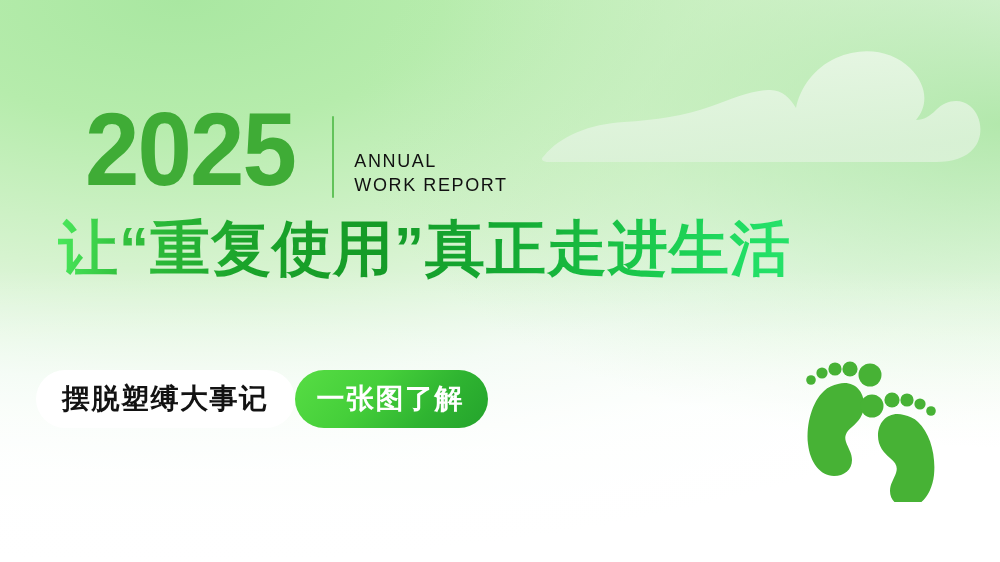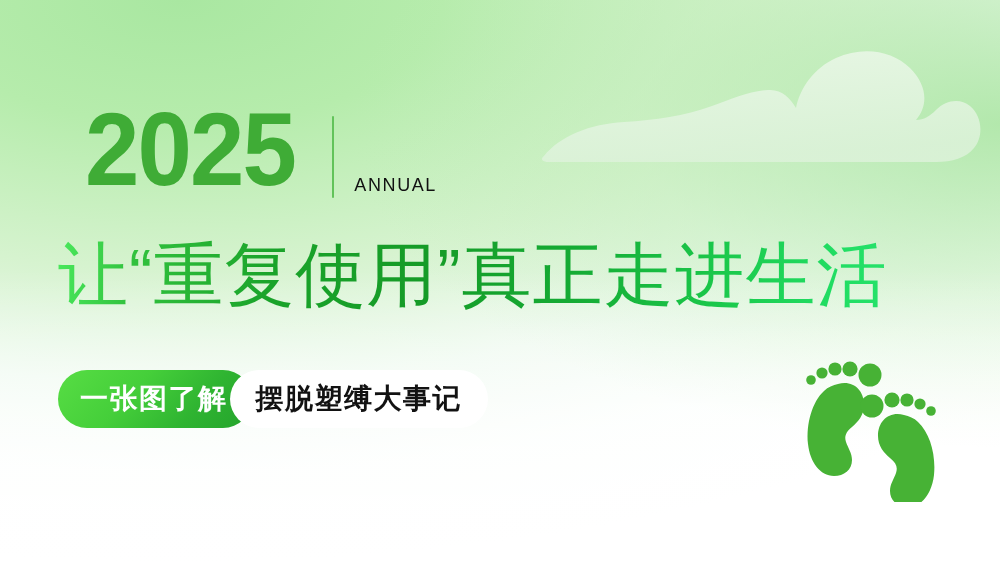--- a/index.html
+++ b/index.html
@@ -84,23 +84,23 @@
     letter-spacing: 1.6px;
     color: #111111;
     line-height: 1.32;
     white-space: nowrap;
   }
 
   
   #headline {
     position: absolute;
     left: 58px;
-    top: 238px;
-    font-size: 70px;
-    font-weight: 400;
+    top: 217px;
+    font-size: 60px;
+    font-weight: 700;
     line-height: 1.08;
     letter-spacing: 1px;
     white-space: nowrap;
     background-image: linear-gradient(95deg,
         #4ae85c 0%,
         #32c23e 9%,
         #1aa32a 26%,
         #159b27 44%,
         #15ab34 62%,
         #1bc94c 80%,
@@ -202,31 +202,32 @@
       Z"></path>
   </svg>
 
   <div id="bg-wash-bottom"></div>
 
   <div id="year-row">
     <div id="year-number">2025</div>
     <div id="year-divider"></div>
     <div id="subtitle-block">
       <div class="subtitle-line">ANNUAL</div>
+      <div class="subtitle-line">WORK REPORT</div>
     </div>
   </div>
 
   <div id="headline">让“重复使用”真正走进生活</div>
 
   <div id="pill-group">
+    <div id="pill-white">
+      <span id="pill-white-label">摆脱塑缚大事记</span>
+    </div>
     <div id="pill-green">
       <span id="pill-green-label">一张图了解</span>
-    </div>
-    <div id="pill-white">
-      <span id="pill-white-label">摆脱塑缚大事记</span>
     </div>
   </div>
 
   <svg id="footprints" viewBox="0 0 160 150" xmlns="http://www.w3.org/2000/svg" aria-hidden="true">
     <g fill="#47b235">
       <path d="M 38 32
                C 53 28, 64 38, 64 53
                C 64 63, 58 70, 52 75
                C 46 80, 44 84, 46 90
                C 48 96, 52 101, 52 108

